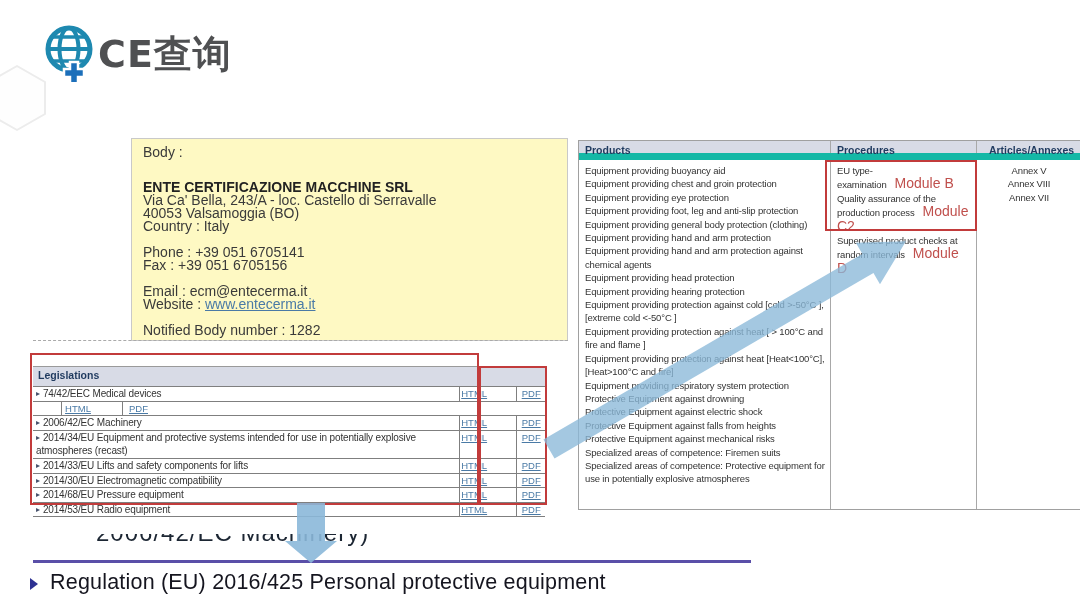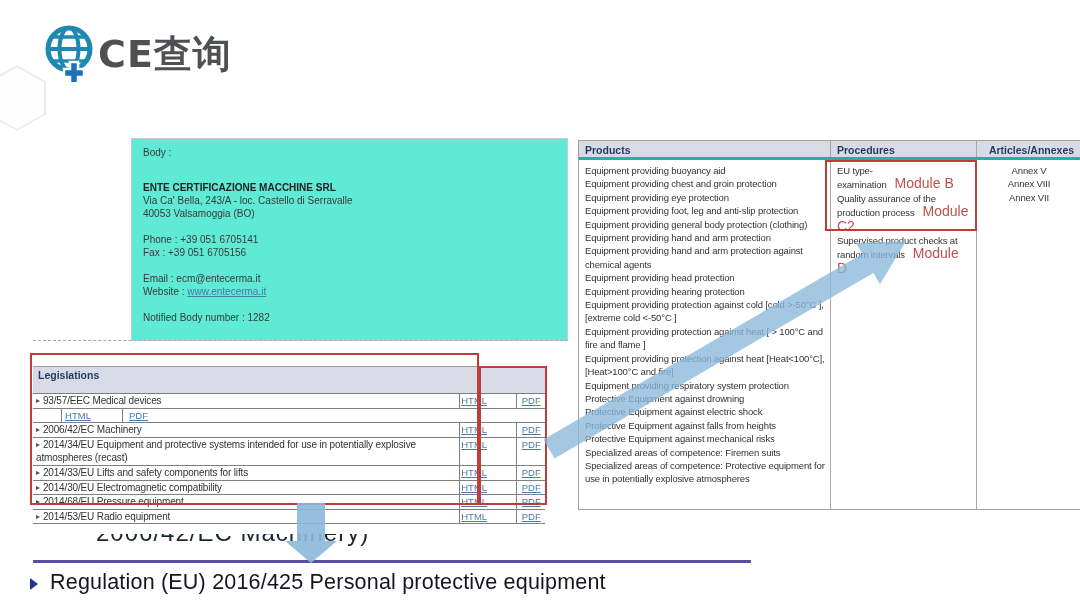--- a/index.html
+++ b/index.html
@@ -12,55 +12,55 @@
   .logo { position:absolute; left:42px; top:24px; display:flex; align-items:center; }
   .logo svg { display:block; }
   .brand-text {
     font-family:"DejaVu Sans", sans-serif; font-weight:bold;
     font-size:38px; color:#4f5052; letter-spacing:1px; margin-left:0; margin-top:2px;
   }
   .hexagon { position:absolute; left:-18px; top:60px; }
   
   .body-panel {
     position:absolute; left:131px; top:138px; width:437px; height:203px;
-    border:1px solid #c9c9c9; background:#5eead4; padding:7px 11px;
-    font-size:10px; line-height:13px; color:#3a3a3a;
+    border:1px solid #c9c9c9; background:#fef9c3; padding:7px 11px;
+    font-size:14px; line-height:13px; color:#3a3a3a;
   }
   .body-panel .company { font-weight:bold; margin-top:22px; color:#222; }
   .body-panel .block-gap { margin-top:13px; }
   .link { color:#4a7aa6; text-decoration:underline; cursor:pointer; }
   .dashed-sep {
     position:absolute; left:33px; top:340px; width:535px; height:0;
     border-top:1px dashed #aaaaaa;
   }
   
   .leg-table { position:absolute; left:33px; top:366px; width:512px; font-size:10px; }
   .leg-header {
-    height:28px; background:#d8dbe6; color:#1f3a5f; font-weight:bold;
+    height:21px; background:#d8dbe6; color:#1f3a5f; font-weight:bold;
     font-size:10.5px; padding:2px 0 0 5px; border-top:1px solid #9a9a9a;
     border-bottom:1px solid #7f7f7f;
   }
   .leg-row { display:flex; border-bottom:1px solid #7f7f7f; min-height:14px; line-height:13.6px; }
   .leg-name { width:446px; padding:0 4px 0 3px; letter-spacing:-0.15px; }
   .leg-name .bullet { font-size:8px; color:#44506a; margin-right:3px; vertical-align:1px; }
   .leg-link { width:33px; border-left:1px solid #7f7f7f; text-align:center; font-size:9.5px;margin-left:28px; }
   .leg-link.pdf { width:32px; }
   .leg-link a { color:#4a7aa6; }
   
   .red-box { position:absolute; border:2px solid #c23b3b; pointer-events:none; background:transparent; }
   #redbox-leg   { left:30px;  top:353px; width:449px; height:152px; }
   #redbox-links { left:479px; top:366px; width:68px;  height:139px; }
   #redbox-proc  { left:825px; top:160px; width:152px; height:71px; }
   
   .right-panel {
     position:absolute; left:578px; top:140px; width:502px; height:370px;
     border:1px solid #a0a0a0; border-right:none; background:#fff;
     font-size:9.5px; letter-spacing:-0.15px; color:#333;
   }
-  .rp-header { display:flex; background:#d8dbe6; border-bottom:3px solid #14b8a6; height:19px; }
+  .rp-header { display:flex; background:#d8dbe6; border-bottom:7px solid #14b8a6; height:19px; }
   .rp-header > div { font-weight:bold; color:#1f3a5f; font-size:10.5px; padding:3px 0 0 6px; letter-spacing:0; }
   .rp-body { display:flex; height:349px; }
   .col-products  { width:251px; }
   .col-procedures{ width:146px; border-left:1px solid #a8a8a8; }
   .col-annexes   { flex:1; border-left:1px solid #a8a8a8;text-align:center; }
   .rp-body > div, .rp-cell { padding:4px 5px 0 6px; }
   .rp-line { line-height:13.4px; }
   .proc-item { line-height:13.4px; margin-bottom:0; }
   .module-tag { color:#c0504d; font-size:14px; margin-left:8px; letter-spacing:0; }
   
@@ -104,37 +104,38 @@
       </g>
     </svg>
     <div class="brand-text">CE查询</div>
   </div>
 
   <div class="body-panel">
     <div>Body :</div>
     <div class="company">ENTE CERTIFICAZIONE MACCHINE SRL</div>
     <div>Via Ca' Bella, 243/A - loc. Castello di Serravalle</div>
     <div>40053 Valsamoggia (BO)</div>
+    <div>Country : Italy</div>
     <div class="block-gap">Phone : +39 051 6705141</div>
     <div>Fax : +39 051 6705156</div>
     <div class="block-gap">Email : ecm@entecerma.it</div>
     <div>
       <span>Website : </span><span class="link">www.entecerma.it</span>
     </div>
     <div class="block-gap">Notified Body number : 1282</div>
   </div>
 
   <div class="dashed-sep"></div>
 
   <div class="leg-table">
     <div class="leg-header">Legislations</div>
     <div>
 
         <div class="leg-row">
-          <div class="leg-name"><span class="bullet">▸</span><span>93/57/EEC Medical devices</span></div>
+          <div class="leg-name"><span class="bullet">▸</span><span>74/42/EEC Medical devices</span></div>
           <div class="leg-link html"><a href="#">HTML</a></div>
           <div class="leg-link pdf"><a href="#">PDF</a></div>
         </div>
 
         <div class="leg-row">
           <div class="leg-link html"><a href="#">HTML</a></div>
           <div class="leg-link pdf"><a href="#">PDF</a></div>
         </div>
 
         <div class="leg-row">

